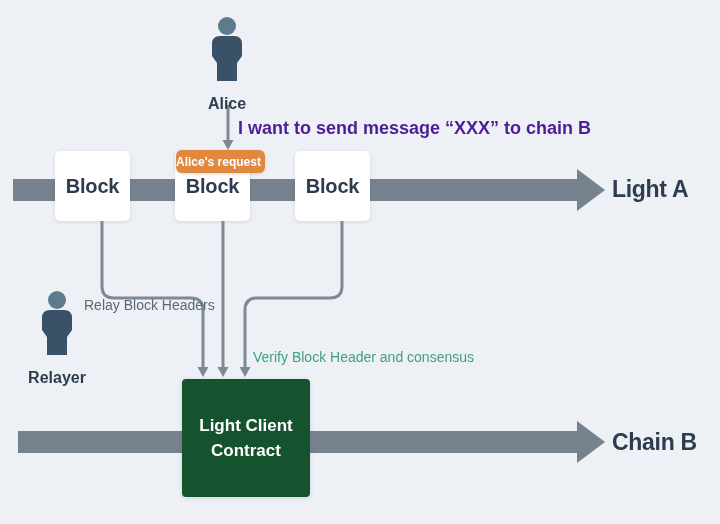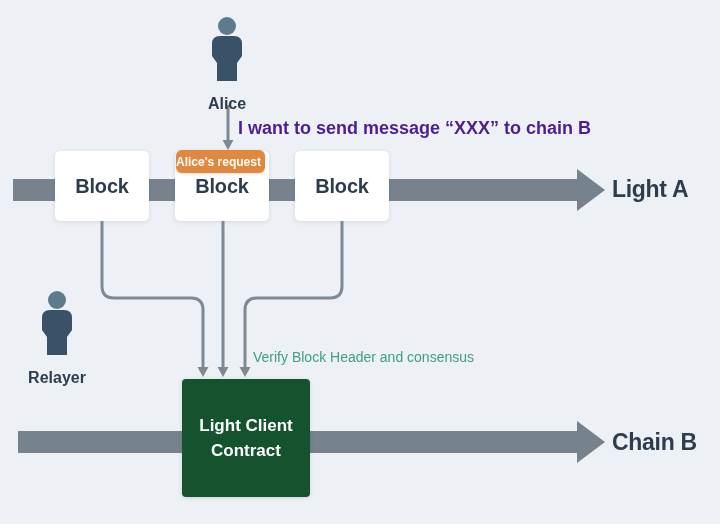--- a/index.html
+++ b/index.html
@@ -3,21 +3,21 @@
 <meta charset="utf-8">
 <style>
   html,body{margin:0;padding:0;}
   body{font-family:"Liberation Sans", sans-serif; background:#edf0f4;}
   .canvas{
     position:relative; width:720px; height:524px; background:#edf0f4;
     overflow:hidden;
   }
   .layer{position:absolute; left:0; top:0; width:720px; height:524px;}
   .block{
-    position:absolute; top:151px; width:94px; height:70px;
+    position:absolute; top:151px; width:75px; height:70px;
     background:#ffffff; border-radius:5px;
     box-shadow:0 1px 4px rgba(45,61,79,.12);
     display:flex; align-items:center; justify-content:center;
     font-size:20px; font-weight:bold; color:#2d3d4f; letter-spacing:-.2px;
   }
   .block-1{left:55px;} .block-2{left:175px;} .block-3{left:295px;}
   .badge{
     position:absolute; left:176px; top:150px; width:89px; height:23px;
     background:#e0883e; border-radius:6px;
     box-shadow:0 1px 3px rgba(45,61,79,.18);
@@ -111,20 +111,21 @@
   </svg>
   <div class="actor-label alice-label">Alice</div>
 
   <svg class="person person-relayer" viewBox="0 0 36 66">
     <circle cx="18" cy="9" r="9" fill="#5e7b8d"></circle>
     <path d="M3 27 Q3 19 11 19 H25 Q33 19 33 27 V39 L28 46 V64 H8 V46 L3 39 Z" fill="#3a5268"></path>
   </svg>
   <div class="actor-label relayer-label">Relayer</div>
 
   <div class="msg">I want to send message “XXX” to chain B</div>
+  <div class="relay-label">Relay Block Headers</div>
   <div class="verify-label">Verify Block Header and consensus</div>
 
   <div class="chain-label chain-a-label">Light A</div>
   <div class="chain-label chain-b-label">Chain B</div>
 
   <div class="contract">
     <span>Light Client</span>
     <span>Contract</span>
   </div>
 

